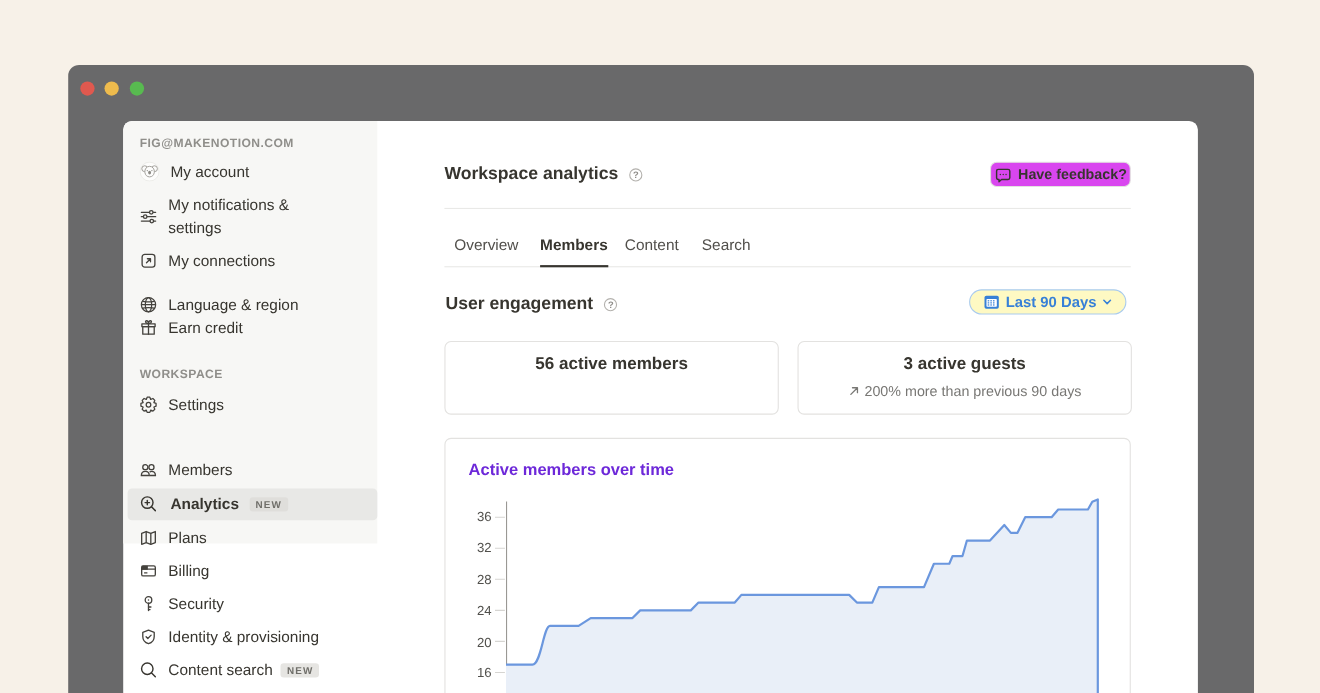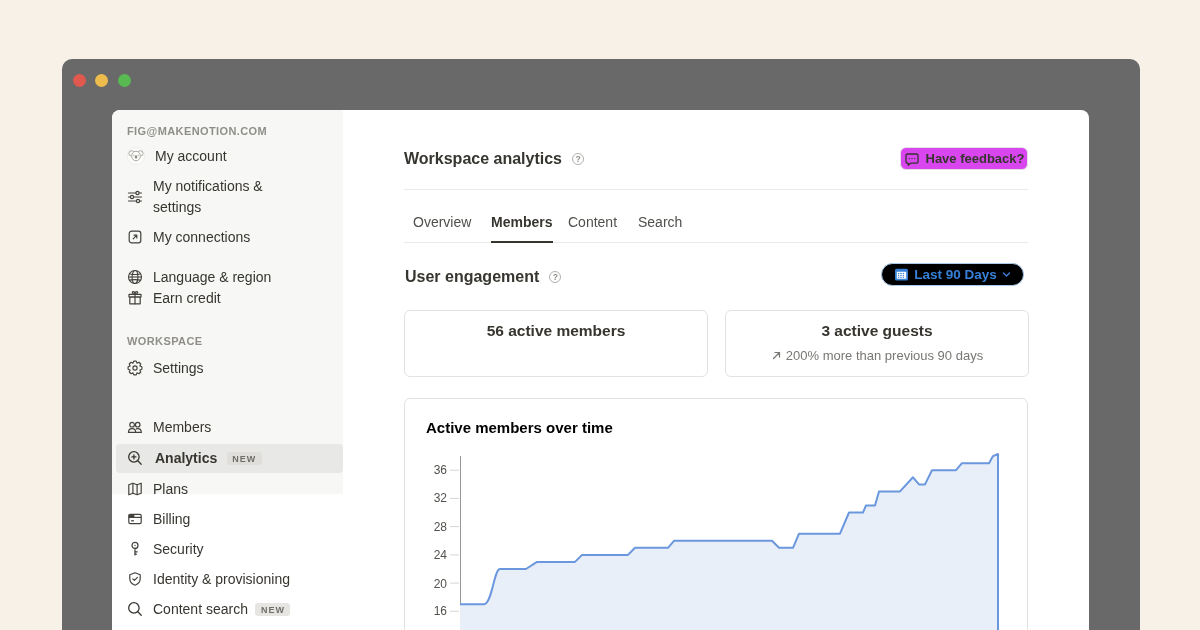--- a/index.html
+++ b/index.html
@@ -16,26 +16,26 @@
 .hl { left:4px; width:227px; height:29px; background:#e8e8e6; border-radius:4px; }
 .badge { font-size:9px; font-weight:700; color:#6f6e69; background:#dfdedb; border-radius:3px; letter-spacing:1px; margin-left:-2.5px; padding:2px 5.5px 1px; }
 .h1 { font-size:16px; font-weight:700; color:#37352f; }
 .help { width:12px; height:12px; border-radius:50%; border:1px solid #b3b1ad; color:#8f8d89; font-size:8.5px; font-weight:700; display:flex; align-items:center; justify-content:center; }
 .fbtn { left:900px; top:147px; width:128px; height:23px; border:1px solid #e3e2e0; border-radius:6px; background:#d946ef; display:flex; align-items:center; justify-content:center; gap:6px; font-size:13px; font-weight:700; color:#37352f; }
 .rule { height:1px; background:#e9e9e7; }
 .tabs { top:214px; font-size:14px; color:#514f4b; }
 .tabs span { position:absolute; top:0; white-space:nowrap; }
 .tabs .active { color:#37352f; font-weight:700; }
 .h2 { font-size:16px; font-weight:700; color:#37352f; }
-.pill { left:881px; top:263px; width:143px; height:23px; border:1px solid #a9cbee; border-radius:12px; background:#000000; display:flex; align-items:center; justify-content:center; gap:5px; font-size:13.5px; font-weight:700; color:#3780d7; }
+.pill { left:881px; top:263px; width:143px; height:23px; border:1px solid #a9cbee; border-radius:12px; background:#fef9c3; display:flex; align-items:center; justify-content:center; gap:5px; font-size:13.5px; font-weight:700; color:#3780d7; }
 .card { top:310px; width:304px; height:67px; border:1px solid #e3e2e0; border-radius:6px; background:#fff; text-align:center; }
 .card .t { margin-top:11px; font-size:15.5px; font-weight:700; color:#37352f; }
 .card .s { margin-top:8px; font-size:13px; color:#787774; display:flex; align-items:center; justify-content:center; gap:4px; }
 .chartcard { left:404px; top:398px; width:624px; height:240px; border:1px solid #e3e2e0; border-radius:6px; background:#fff; }
-.ctitle { left:426px; top:419px; font-size:15px; font-weight:700; color:#000000; }
+.ctitle { left:426px; top:419px; font-size:15px; font-weight:700; color:#6d28d9; }
 </style>
 </head>
 <body>
 <div class="abs window"></div>
 <div class="abs light" style="left:73px; background:#e0594f;"></div>
 <div class="abs light" style="left:95px; background:#eebb4d;"></div>
 <div class="abs light" style="left:117.5px; background:#58ba50;"></div>
 <div class="abs panel"></div>
 <div class="abs sidebar">
   <div class="abs slabel" style="top:15px;">FIG@MAKENOTION.COM</div>

